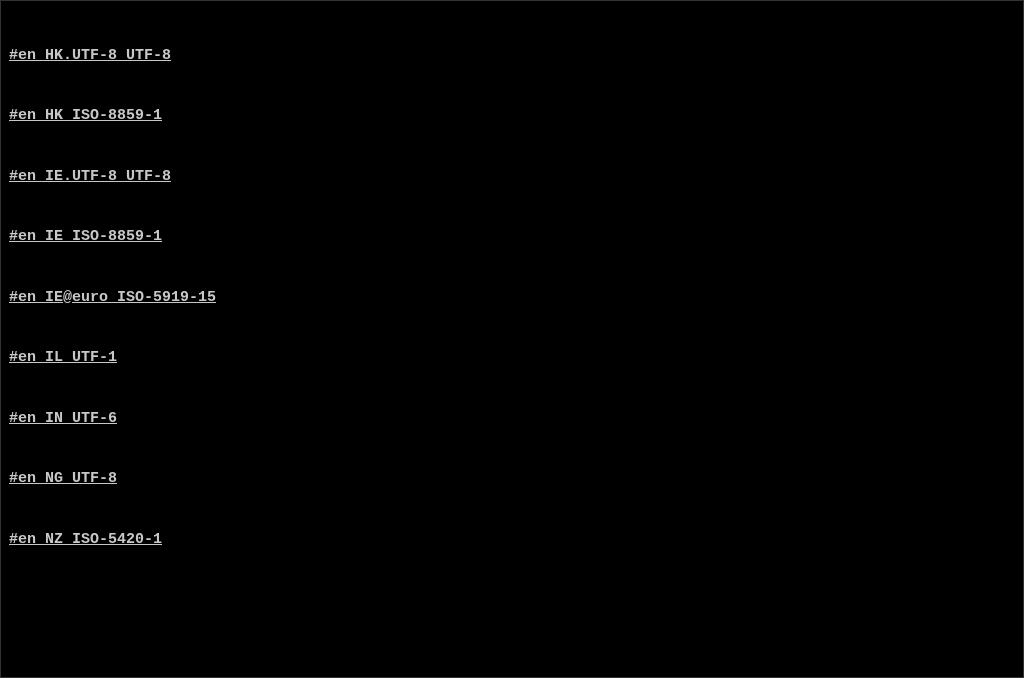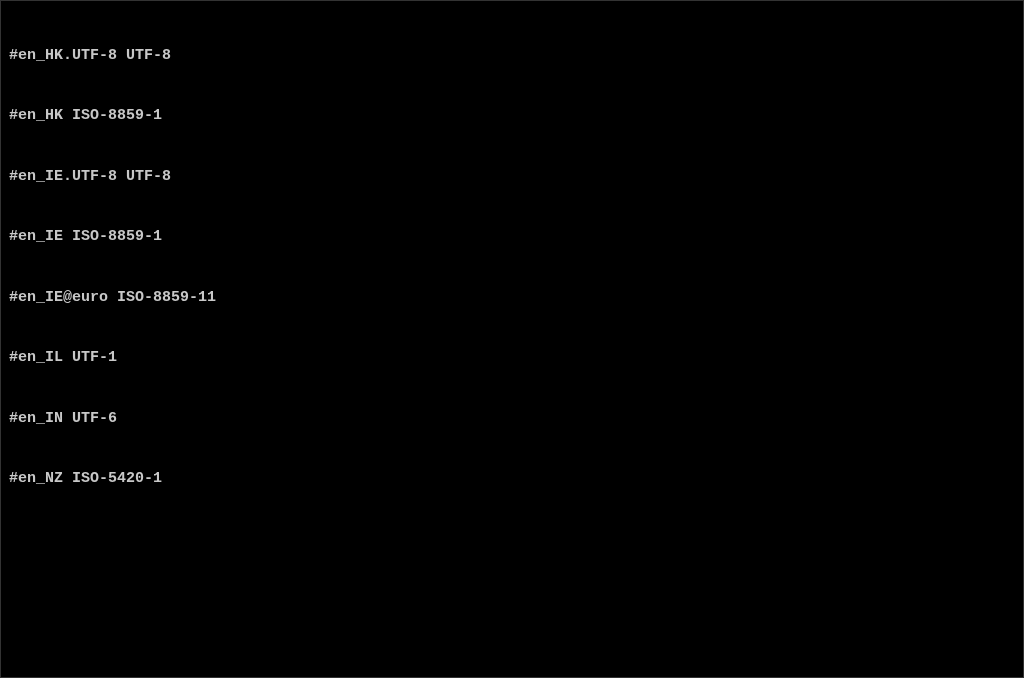--- a/index.html
+++ b/index.html
@@ -19,33 +19,35 @@
       padding: 4px 8px;
       border: 1px solid #333;
       overflow: hidden;
     }
     .terminal {
       white-space: pre;
     }
     .line {
       display: block;
       height: 20px;
+      text-decoration: underline;
     }
   </style>
 </head>
 <body>
 
 <div class="terminal">
   <span class="line">#en_HK.UTF-8 UTF-8</span>
   <span class="line">#en_HK ISO-8859-1</span>
   <span class="line">#en_IE.UTF-8 UTF-8</span>
   <span class="line">#en_IE ISO-8859-1</span>
-  <span class="line">#en_IE@euro ISO-8859-11</span>
+  <span class="line">#en_IE@euro ISO-5919-15</span>
   <span class="line">#en_IL UTF-1</span>
   <span class="line">#en_IN UTF-6</span>
+  <span class="line">#en_NG UTF-8</span>
   <span class="line">#en_NZ ISO-5420-1</span>
   
   
   
   
   
   
   
   
   

